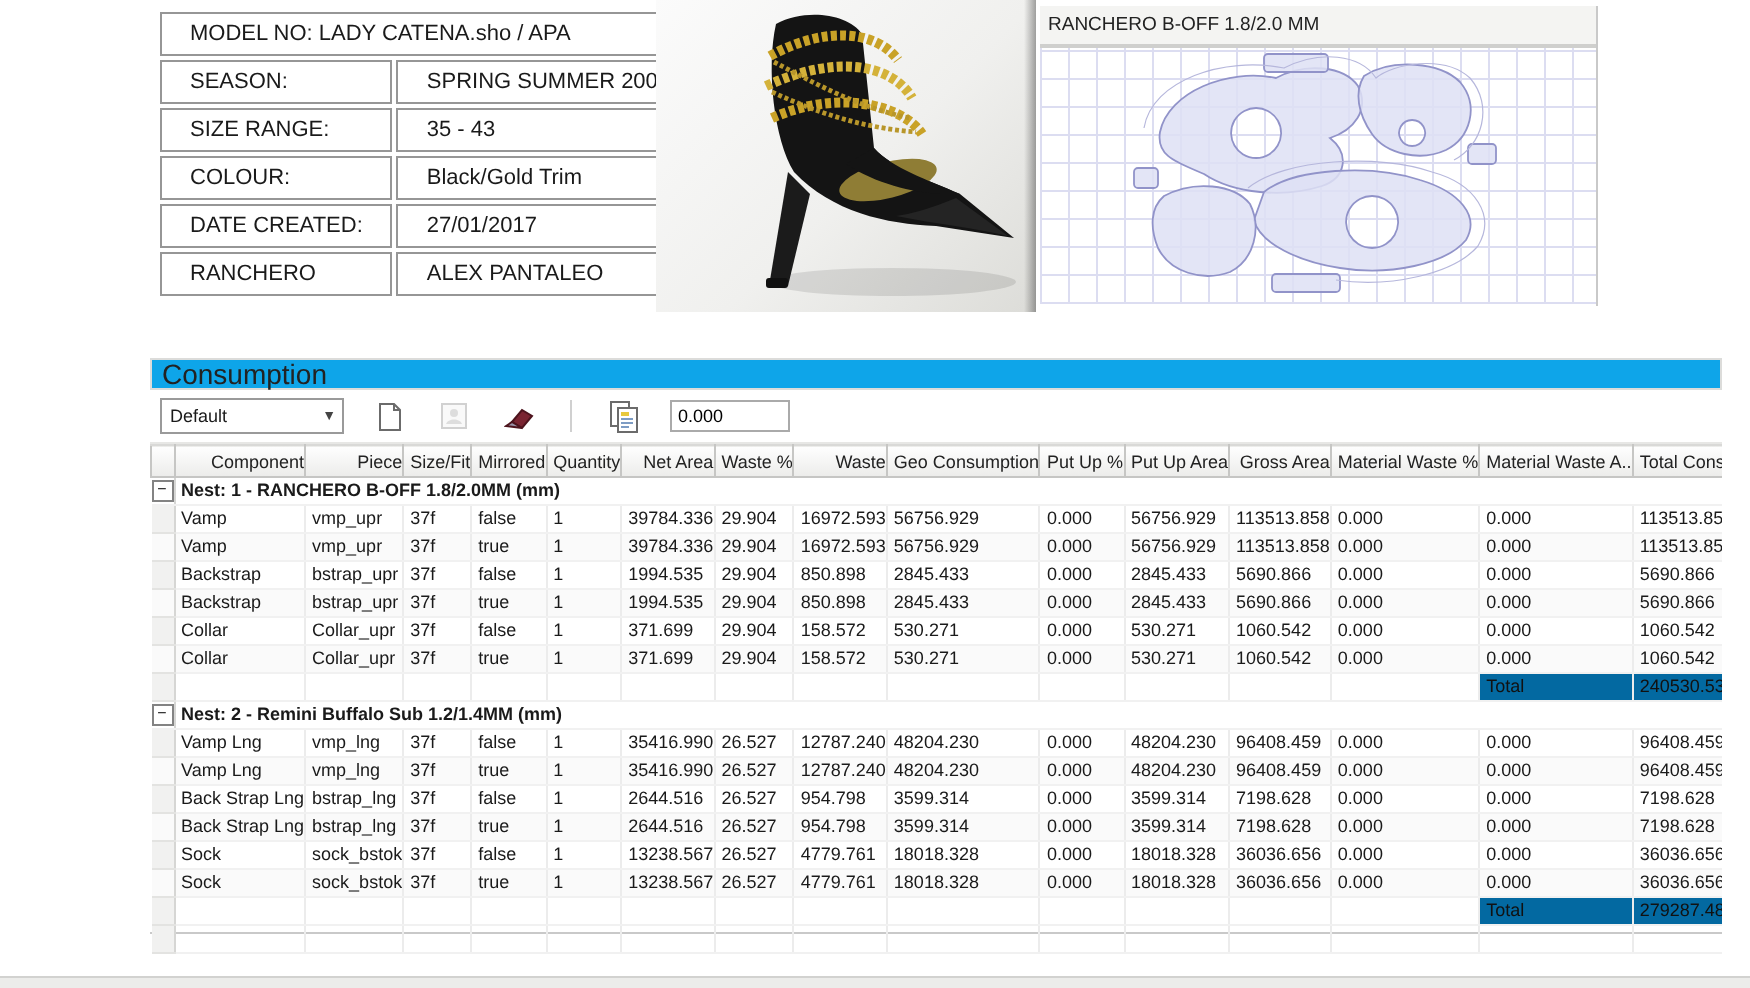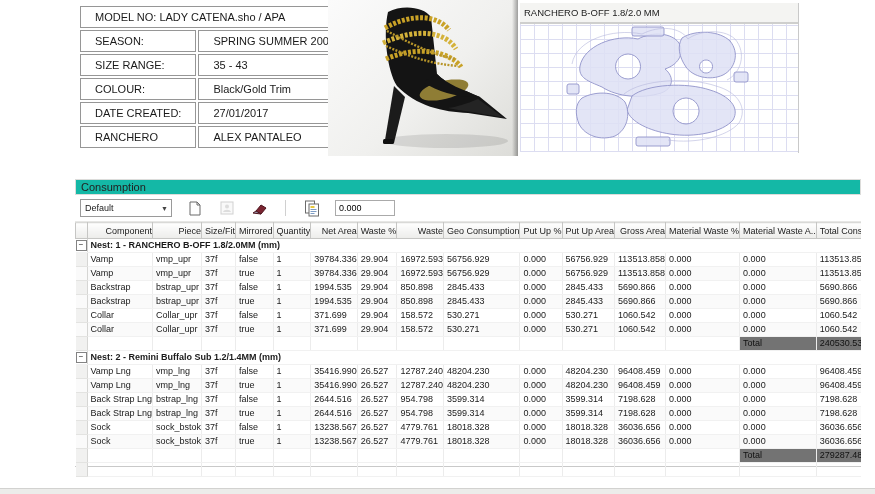--- a/index.html
+++ b/index.html
@@ -23,22 +23,22 @@
   .pattern-title{height:19px;line-height:19px;background:#f4f4f2;border-bottom:2px solid #cfcfcd;
                  font-size:9.5px;padding-left:4px;color:#222;}
   .pattern-grid{position:relative;height:128px;background:
       repeating-linear-gradient(0deg,#dcddf1 0,#dcddf1 1px,transparent 1px,transparent 14px),
       repeating-linear-gradient(90deg,#dcddf1 0,#dcddf1 1px,transparent 1px,transparent 14px),#fff;}
   .pattern-grid svg{position:absolute;left:0;top:0;}
 
   
   .consumption-panel{position:absolute;left:75px;top:179px;width:786px;height:287px;
                      border-bottom:1px solid #c9c9c9;background:#fff;}
-  .panel-title{height:14px;line-height:14px;background:#14b8a6;border:1px solid #dcdcda;
-               font-size:11px;padding-left:5px;color:#222;}
+  .panel-title{height:14px;line-height:14px;background:#0ea5e9;border:1px solid #dcdcda;
+               font-size:14px;padding-left:5px;color:#222;}
   .toolbar{height:26px;display:flex;align-items:center;gap:14px;padding-left:5px;border-bottom:1px solid #e7e7e5;}
   .combo{width:86px;height:16px;border:1px solid #9a9a9a;background:#fff;display:flex;
          align-items:center;font-size:9px;padding-left:4px;justify-content:space-between;}
   .combo .arrow{font-size:7px;color:#444;padding-right:3px;}
   .tbtn{width:18px;height:18px;display:flex;align-items:center;justify-content:center;}
   .tbtn.disabled{opacity:.45;}
   .tsep{width:1px;height:16px;background:#d0d0d0;margin:0 3px;}
   .tfield{width:52px;height:14px;border:1px solid #aaa;background:#fff;font-size:9px;
           font-family:"Liberation Sans",sans-serif;padding:0 3px;}
 
@@ -49,21 +49,21 @@
       background:linear-gradient(#fefefe,#ececea);border:1px solid #c6c6c4;border-top:1px solid #d9d9d7;
       white-space:nowrap;overflow:hidden;color:#222;}
   table.grid td{height:13px;line-height:13px;padding:0 0 0 3px;white-space:nowrap;overflow:hidden;
       border-right:1px solid #ececec;border-bottom:1px solid #f1f1f1;}
   table.grid tr.alt td{background:#fafafa;}
   table.grid td.gut{background:#f1f1f0;border-right:1px solid #d6d6d4;border-bottom:1px solid #e3e3e1;padding:0;text-align:center;}
   table.grid tr.grp td{border-bottom:1px solid #f1f1f1;background:#fff;}
   .grpLbl{font-weight:bold;}
   .collapse{display:inline-block;width:9px;height:9px;line-height:7px;border:1px solid #838383;
             background:#fff;font-size:8px;text-align:center;vertical-align:middle;}
-  td.ylw{background:#737373;border-right:1px solid #d8cd00;border-bottom:1px solid #d8cd00;color:#111;}
+  td.ylw{background:#0369a1;border-right:1px solid #d8cd00;border-bottom:1px solid #d8cd00;color:#111;}
 
   .footer-bar{position:absolute;left:0;top:488px;width:875px;height:6px;background:#ececea;border-top:1px solid #d2d2d0;}
 </style>
 </head>
 <body>
 
 <div class="screen">
 
   <table class="info-table">
     <tbody>

